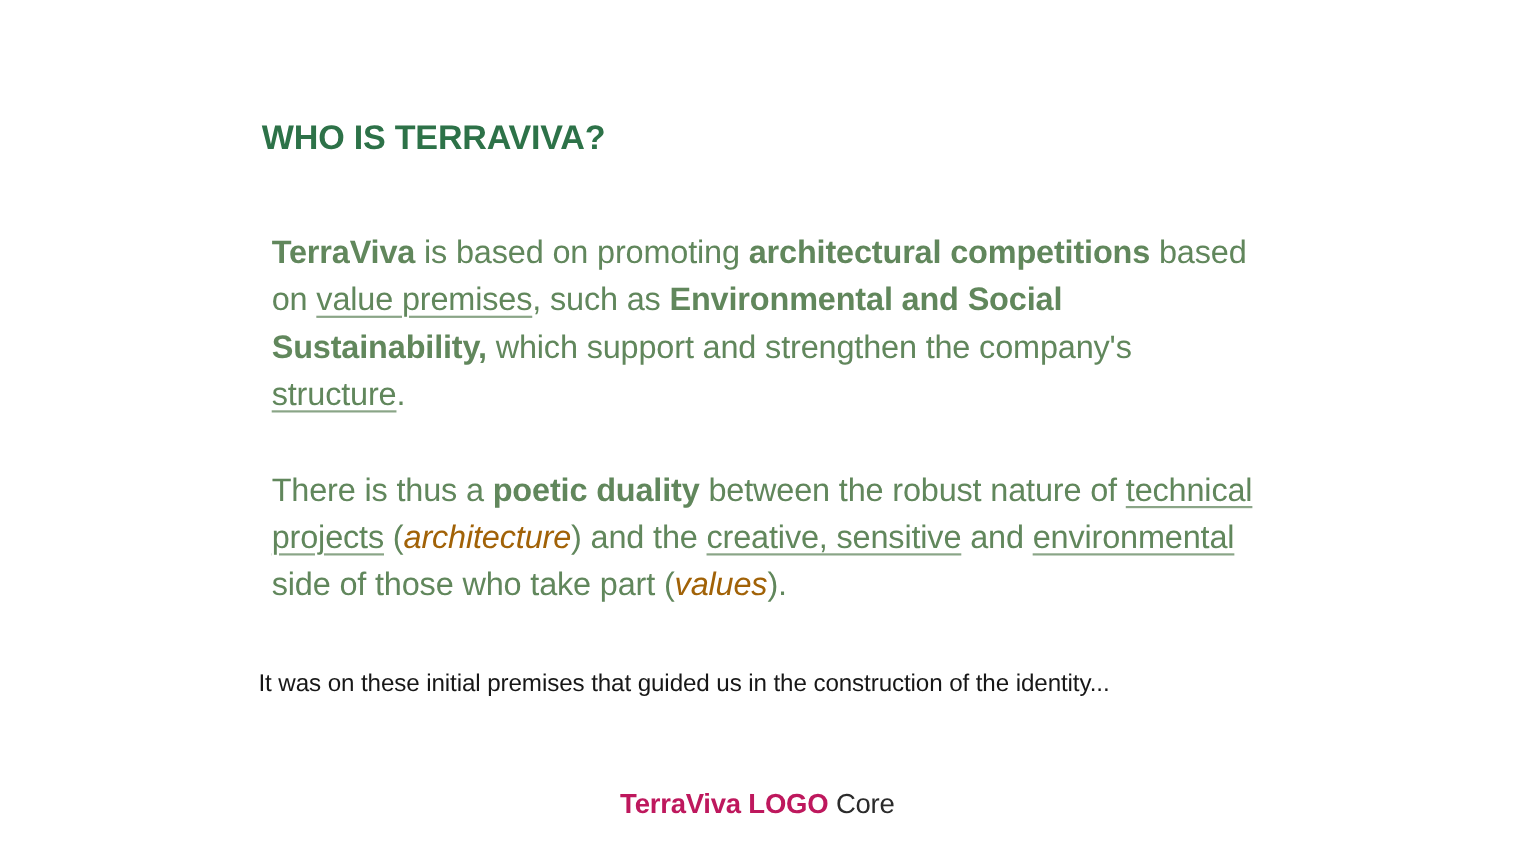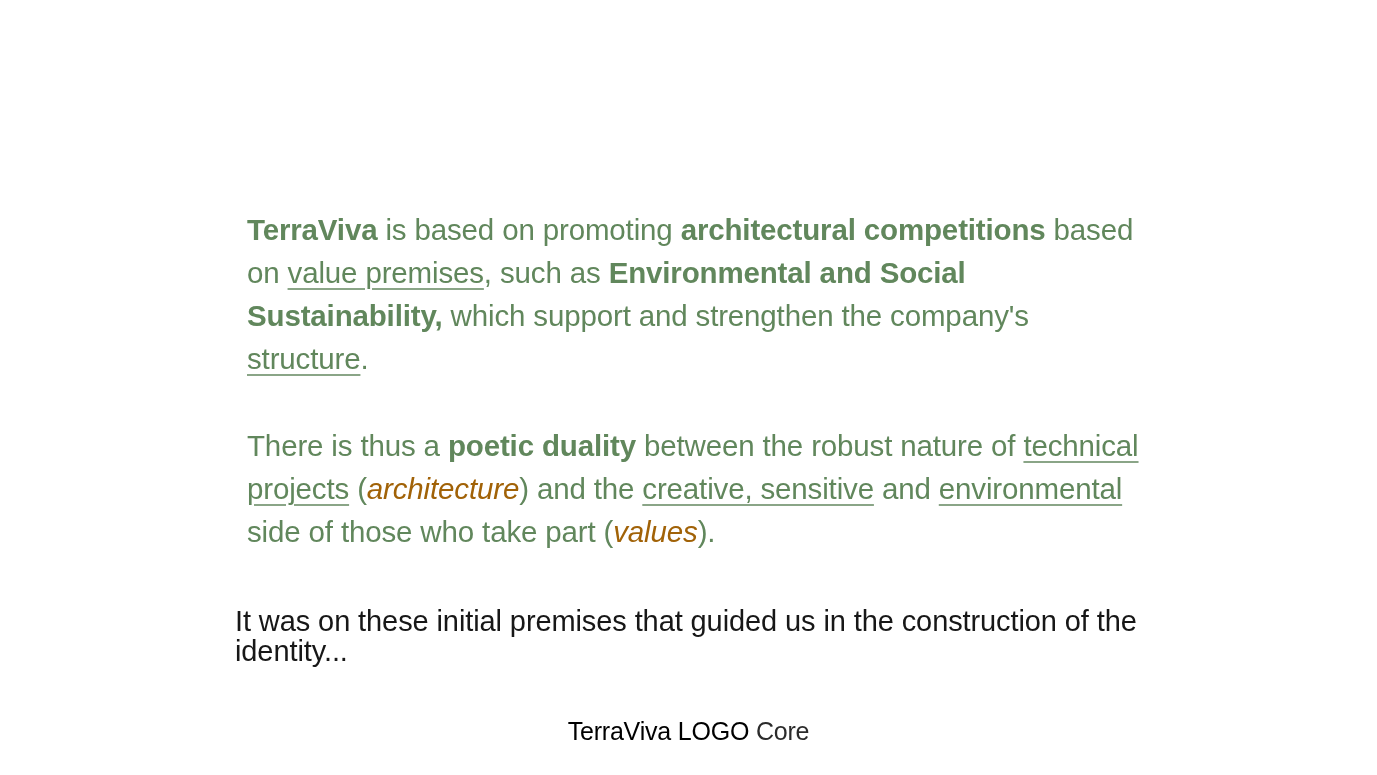--- a/index.html
+++ b/index.html
@@ -73,55 +73,56 @@
     color: #a16207;
     font-weight: 400;
   }
 
   
   .closing-note {
     position: absolute;
     left: 235px;
     top: 606px;
     width: 980px;
-    font-size: 29px;
+    font-size: 22px;
     line-height: 30px;
     color: #171717;
     font-weight: 400;
     letter-spacing: -0.1px;
     margin: 0;
   }
 
   
   .footer-logo {
     position: absolute;
     left: 0;
     right: 0;
     top: 714px;
     text-align: center;
     font-size: 25px;
     line-height: 34px;
     letter-spacing: -0.2px;
     white-space: nowrap;
   }
   .footer-logo .logo-strong {
-    font-weight: 400;
-    color: #000000;
+    font-weight: 700;
+    color: #be185d;
     margin-top: 32px;
   }
   .footer-logo .logo-light {
     font-weight: 400;
     color: #2b2b2b;
   }
 </style>
 </head>
 <body>
 
 <div class="slide">
 
+  <h1 class="slide-title">WHO IS TERRAVIVA?</h1>
 
   <div class="body-block">
 
     <p class="para p1"><span class="bold">TerraViva</span><span> is based on promoting </span><span class="bold">architectural competitions</span><span> based on </span><span class="ul">value premises</span><span>, such as </span><span class="bold">Environmental and Social Sustainability,</span><span> which support and strengthen the company's </span><span class="ul">structure</span><span>.</span></p>
 
     <p class="para p2"><span>There is thus a </span><span class="bold">poetic duality</span><span> between the robust nature of </span><span class="ul">technical projects</span><span> (</span><span class="it">architecture</span><span>) and the </span><span class="ul">creative, sensitive</span><span> and </span><span class="ul">environmental</span><span> side of those who take part (</span><span class="it">values</span><span>).</span></p>
 
   </div>
 
   <p class="closing-note">It was on these initial premises that guided us in the construction of the identity...</p>

